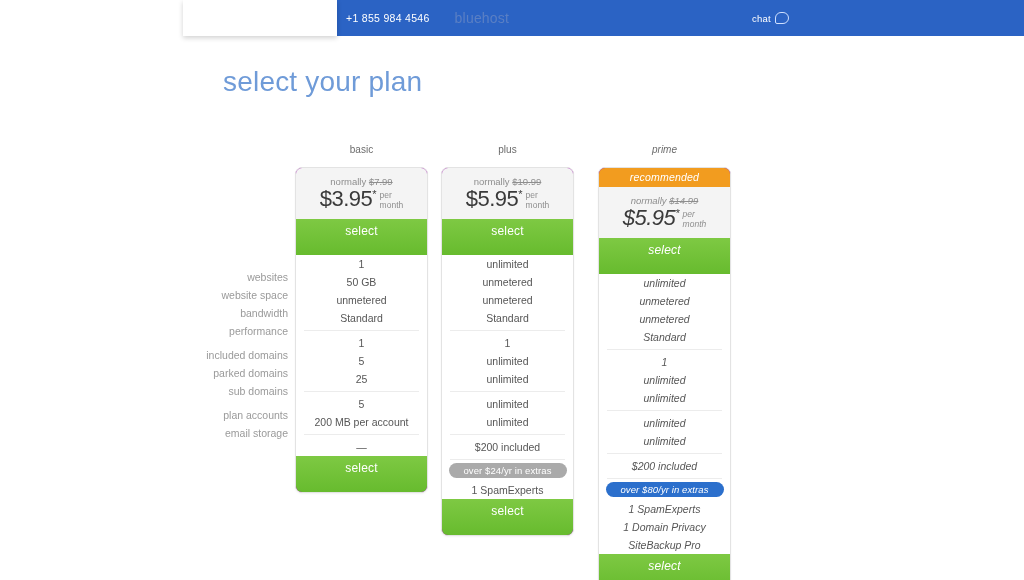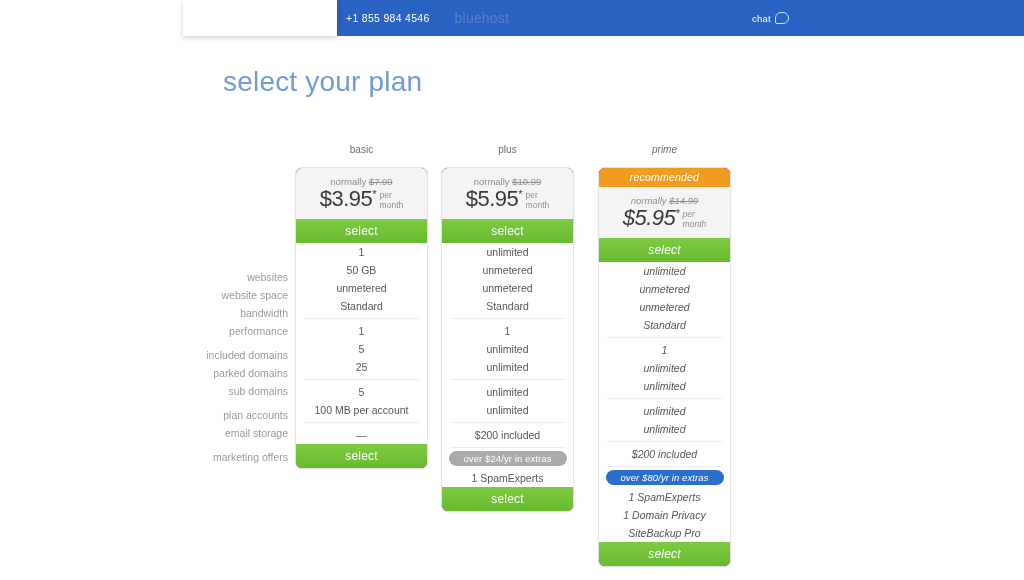--- a/index.html
+++ b/index.html
@@ -47,21 +47,21 @@
 
   .price-box{background:#f4f4f4;padding:8px 0 9px;text-align:center;}
   .normally{font-size:9.5px;color:#8e8e8e;}
   .normally .strike{text-decoration:line-through;}
   .price-row{display:flex;align-items:flex-start;justify-content:center;margin-top:1px;}
   .price-amt{font-size:22px;color:#3a3a3a;line-height:22px;font-weight:400;letter-spacing:-0.5px;}
   .price-star{font-size:11px;color:#3a3a3a;line-height:13px;}
   .permonth{font-size:8.5px;color:#8e8e8e;line-height:10px;text-align:left;margin-left:3px;margin-top:2px;}
 
   .select-btn{background:linear-gradient(#7ec943,#67bb2e);color:#ffffff;text-align:center;
-        font-size:12px;line-height:24px;height:24px;cursor:pointer;letter-spacing:0.2px;}
+        font-size:12px;line-height:24px;height:36px;cursor:pointer;letter-spacing:0.2px;}
 
   .feat-list{background:#ffffff;}
   .feat{font-size:10.5px;color:#565656;text-align:center;line-height:18px;height:18px;white-space:nowrap;}
   .sep{height:1px;background:#ececec;margin:3px 8px;}
 
   .pill{display:block;margin:2px auto 3px;border-radius:9px;font-size:9.5px;line-height:15px;height:15px;
         color:#ffffff;text-align:center;width:118px;letter-spacing:0.1px;}
   .pill-grey{background:#aaaaaa;}
   .pill-blue{background:#2b6fcc;}
 
@@ -102,21 +102,20 @@
   <div class="feature-labels" id="feature-labels">
       <div class="flbl">websites</div>
       <div class="flbl">website space</div>
       <div class="flbl">bandwidth</div>
       <div class="flbl">performance</div>
       <div class="flbl gap">included domains</div>
       <div class="flbl">parked domains</div>
       <div class="flbl">sub domains</div>
       <div class="flbl gap">plan accounts</div>
       <div class="flbl">email storage</div>
-      <div class="flbl gap">marketing offers</div>
     </div>
 
   <div id="plans-container">
       <div class="plan plan-basic">
         <div class="plan-name">basic</div>
         <div class="card">
           <div class="price-box">
             <div class="normally"><span>normally </span><span class="strike">$7.99</span></div>
             <div class="price-row">
               <span class="price-amt">$3.95</span>
@@ -132,21 +131,21 @@
             <div class="feat">1</div>
             <div class="feat">50 GB</div>
             <div class="feat">unmetered</div>
             <div class="feat">Standard</div>
             <div class="sep"></div>
             <div class="feat">1</div>
             <div class="feat">5</div>
             <div class="feat">25</div>
             <div class="sep"></div>
             <div class="feat">5</div>
-            <div class="feat">100 MB per account</div>
+            <div class="feat">200 MB per account</div>
             <div class="sep"></div>
             <div class="feat">—</div>
           </div>
           <div class="select-btn bottom-btn">select</div>
         </div>
       </div>
       <div class="plan plan-plus">
         <div class="plan-name">plus</div>
         <div class="card">
           <div class="price-box">

